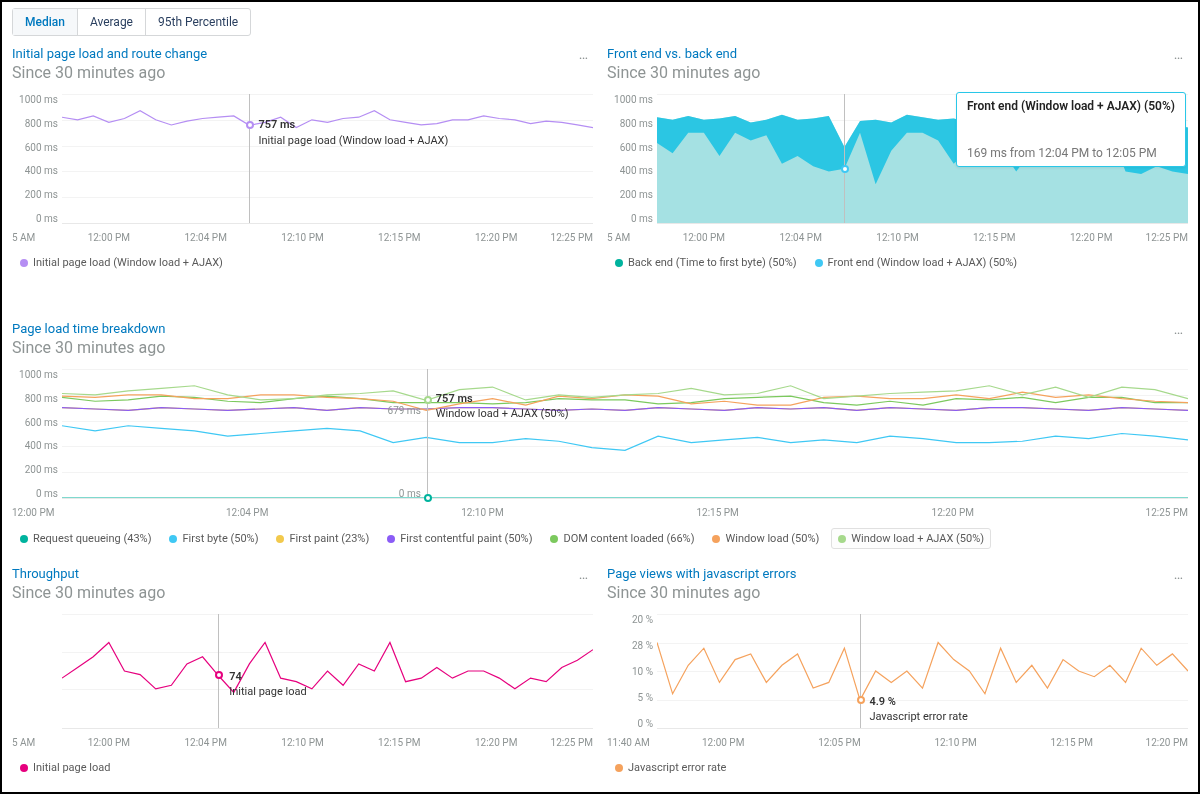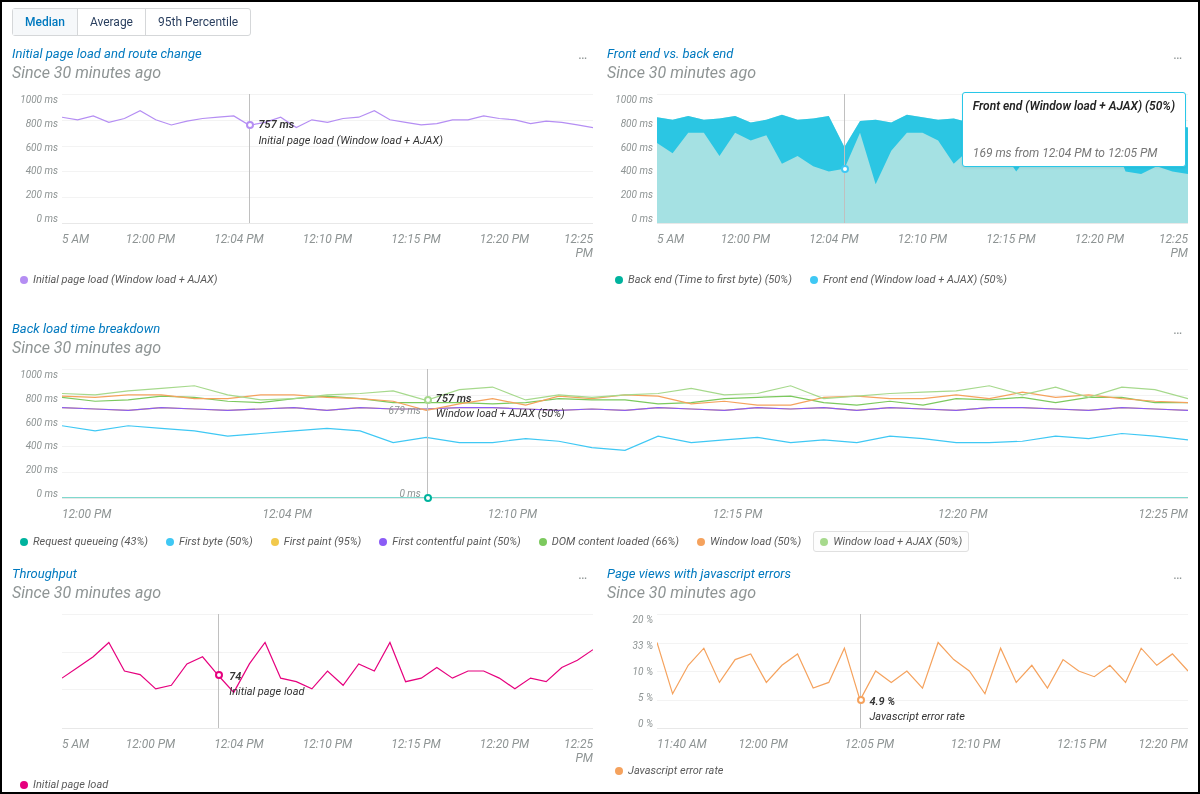--- a/index.html
+++ b/index.html
@@ -4,33 +4,33 @@
 <style>
 * { box-sizing: border-box; margin: 0; padding: 0; }
 body { font-family: -apple-system, BlinkMacSystemFont, "Segoe UI", Roboto, sans-serif; font-size: 12px; color: #2a3f5f; background: #fff; border: 2px solid #000; width: 1200px; height: 794px; overflow: hidden; padding: 6px 10px; }
 
 .tabs { display: flex; border: 1px solid #d5d7d9; border-radius: 3px; width: fit-content; margin-bottom: 10px; align-items: flex-end; }
 .tab { padding: 6px 12px; font-size: 12px; border-right: 1px solid #d5d7d9; cursor: pointer; color: #2a3f5f; }
 .tab:last-of-type { border-right: none; }
 .tab.active { color: #0079bf; font-weight: 500; background: #f6f8fa; }
 
 .grid { display: grid; grid-template-columns: 1fr 1fr; grid-template-rows: 265px 235px 245px; gap: 10px 14px; }
-.panel { position: relative; font-style: italic; }
+.panel { position: relative; }
 .panel.wide { grid-column: 1 / 3; }
 .panel-head { display: flex; justify-content: space-between; align-items: flex-start; }
 .title { color: #0079bf; font-size: 13px; }
 .subtitle { color: #8e9494; font-size: 16px; margin-top: 2px; }
 .more { color: #8e9494; font-size: 14px; letter-spacing: 1px; padding: 0 4px; cursor: pointer; }
 
 .chart-wrap { position: relative; margin-top: 12px; }
 .yaxis { position: absolute; left: 0; top: 0; height: 100%; display: flex; flex-direction: column; justify-content: space-between; font-size: 10px; color: #8e9494; text-align: right; width: 46px; }
 .plot { margin-left: 50px; height: 130px; position: relative; border-bottom: 1px solid #e8e8e8; }
 .gridline { position: absolute; left: 0; right: 0; border-top: 1px solid #f3f3f3; }
 svg.lines { position: absolute; left: 0; top: 0; width: 100%; height: 100%; }
-.xaxis { margin-left: 50px; display: flex; font-size: 12px; color: #8e9494; margin-top: 8px; justify-content: center; }
+.xaxis { display: flex; font-size: 10px; color: #8e9494; margin-top: 8px; justify-content: center; }
 .xtick { flex: 1; text-align: center; }
 .xtick:first-of-type { text-align: left; flex: 0.5; }
 .xtick:last-of-type { text-align: right; flex: 0.5; }
 
 .legend { display: flex; flex-wrap: wrap; gap: 6px; margin-top: 10px; margin-left: 2px; }
 .legend-item { display: flex; align-items: center; gap: 5px; padding: 3px 6px; border-radius: 3px; font-size: 11px; color: #5a5a5a; }
 .legend-item.pill { border: 1px solid #e0e0e0; background: #fdfdfd; }
 .dot { width: 8px; height: 8px; border-radius: 50%; display: inline-block; }
 
 .crosshair { position: absolute; top: 0; bottom: 0; width: 0; border-left: 1px solid #c0c0c0; z-index: 3; }
@@ -160,21 +160,21 @@
         <div class="legend-item">
           <span class="dot" style="background: rgb(63, 200, 244);"></span>
           <span>Front end (Window load + AJAX) (50%)</span>
         </div>
       </div>
   </div>
 
   <div class="panel wide">
     <div class="panel-head">
       <div>
-        <div class="title">Back load time breakdown</div>
+        <div class="title">Page load time breakdown</div>
         <div class="subtitle">Since 30 minutes ago</div>
       </div>
       <div class="more">…</div>
     </div>
     <div class="chart-wrap" style="height:130px">
       <div class="yaxis" id="yaxis-p3">
           <div>1000 ms</div>
           <div>800 ms</div>
           <div>600 ms</div>
           <div>400 ms</div>
@@ -220,21 +220,21 @@
         <div class="legend-item">
           <span class="dot" style="background: rgb(0, 179, 158);"></span>
           <span>Request queueing (43%)</span>
         </div>
         <div class="legend-item">
           <span class="dot" style="background: rgb(63, 200, 244);"></span>
           <span>First byte (50%)</span>
         </div>
         <div class="legend-item">
           <span class="dot" style="background: rgb(242, 201, 76);"></span>
-          <span>First paint (95%)</span>
+          <span>First paint (23%)</span>
         </div>
         <div class="legend-item">
           <span class="dot" style="background: rgb(139, 92, 246);"></span>
           <span>First contentful paint (50%)</span>
         </div>
         <div class="legend-item">
           <span class="dot" style="background: rgb(124, 201, 94);"></span>
           <span>DOM content loaded (66%)</span>
         </div>
         <div class="legend-item">
@@ -294,21 +294,21 @@
     <div class="panel-head">
       <div>
         <div class="title">Page views with javascript errors</div>
         <div class="subtitle">Since 30 minutes ago</div>
       </div>
       <div class="more">…</div>
     </div>
     <div class="chart-wrap" style="height:115px">
       <div class="yaxis" id="yaxis-p5">
           <div>20 %</div>
-          <div>33 %</div>
+          <div>28 %</div>
           <div>10 %</div>
           <div>5 %</div>
           <div>0 %</div>
         </div>
       <div class="plot" style="height:115px">
         <div class="gridline" style="top:0%"></div>
           <div class="gridline" style="top:25%"></div>
           <div class="gridline" style="top:50%"></div>
           <div class="gridline" style="top:75%"></div>
         <svg class="lines" id="svg-p5" viewBox="0 0 100 100" preserveAspectRatio="none">

